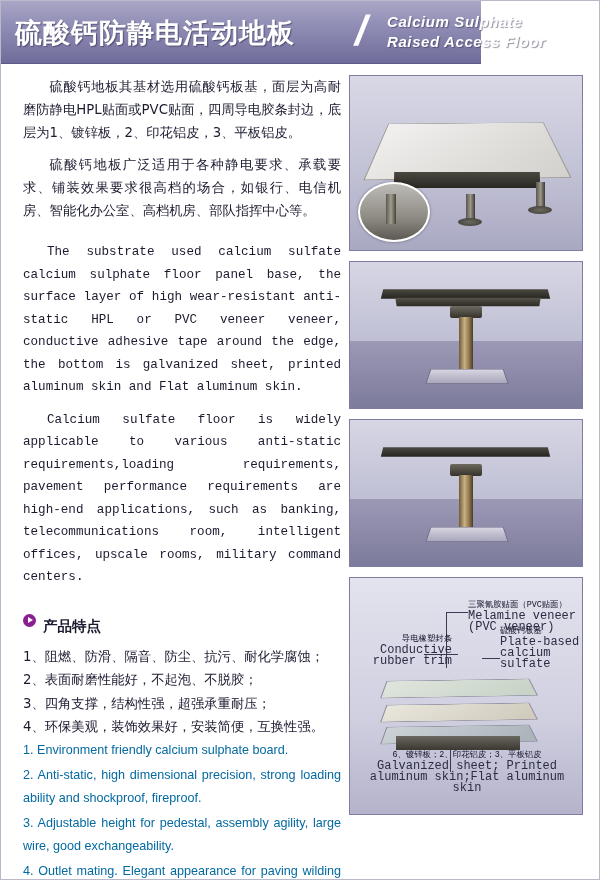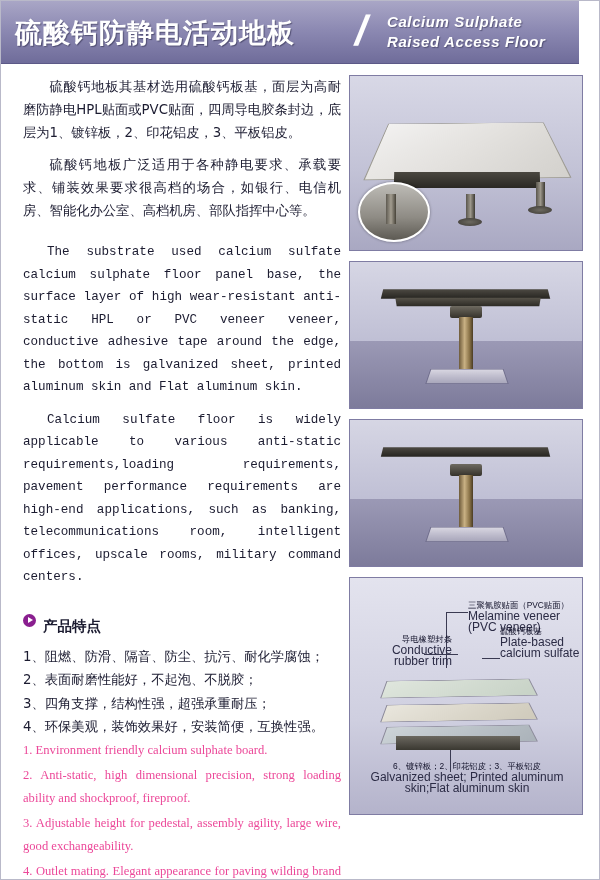--- a/index.html
+++ b/index.html
@@ -20,21 +20,21 @@
     background: #ffffff;
     box-sizing: border-box;
     border: 1px solid #b9b9c9;
     overflow: hidden;
   }
 
   
   .header {
     position: absolute;
     left: 0; top: 0;
-    width: 578px;
+    width: 480px;
     height: 62px;
     background: linear-gradient(to bottom, #a9a6c6 0%, #8d8ab3 45%, #6f6c9a 100%);
     border-bottom: 1px solid #5c5987;
   }
   .header-cn {
     position: absolute;
     left: 14px; top: 14px;
     font-family: "Liberation Sans", sans-serif;
     font-size: 27px;
     font-weight: bold;
@@ -128,24 +128,24 @@
     color: #1b1b30;
   }
   .list-cn li {
     font-family: "DejaVu Sans", sans-serif;
     font-size: 13.3px;
     line-height: 23.5px;
     color: #1b1b30;
     list-style: none;
   }
   .list-en li {
-    font-family: Liberation Serif, serif;
+    font-family: Liberation Sans, sans-serif;
     font-size: 12.6px;
     line-height: 22.5px;
-    color: #ec4899;
+    color: #0369a1;
     list-style: none;
     margin-bottom: 3px;
     text-align: justify;
   }
   ul { margin: 0; padding: 0; }
 
   
   .right-col {
     position: absolute;
     left: 348px; top: 74px;
@@ -276,21 +276,21 @@
   .layer-b { top: 24px; background: linear-gradient(135deg, #e9e6dd 0%, #cfcabb 100%); }
   .layer-c { top: 46px; background: linear-gradient(135deg, #cdd4d8 0%, #aab2b9 100%); }
   .layer-edge {
     position: absolute;
     left: 12px; top: 66px;
     width: 124px; height: 14px;
     background: linear-gradient(to bottom, #6b6860 0%, #3a3831 100%);
   }
   .lbl {
     position: absolute;
-    font-family: Liberation Sans, sans-serif;
+    font-family: Liberation Mono, monospace;
     color: #12122a;
     line-height: 11px;
   }
   .lbl .cn { font-size: 8.4px; display: block; }
   .lbl .en { font-size: 12px; display: block; color: #2b2b45; }
   .leader {
     position: absolute;
     background: #3a3a52;
     height: 1px;
   }

